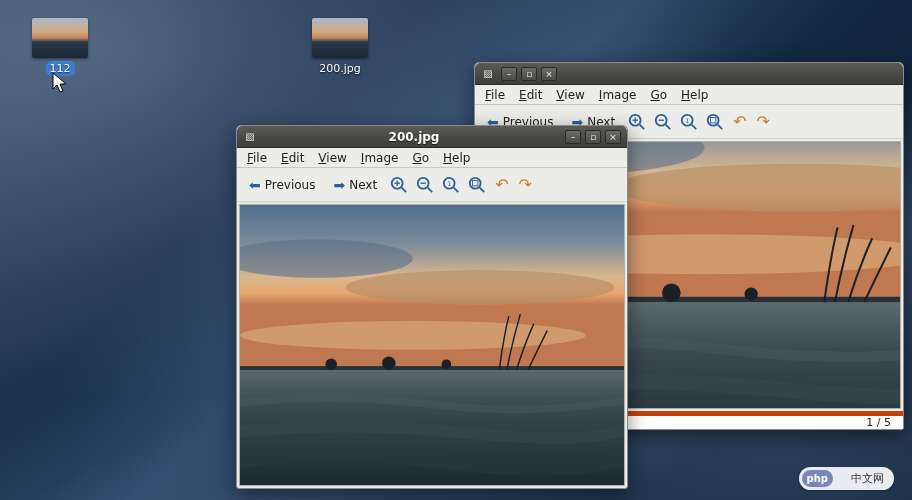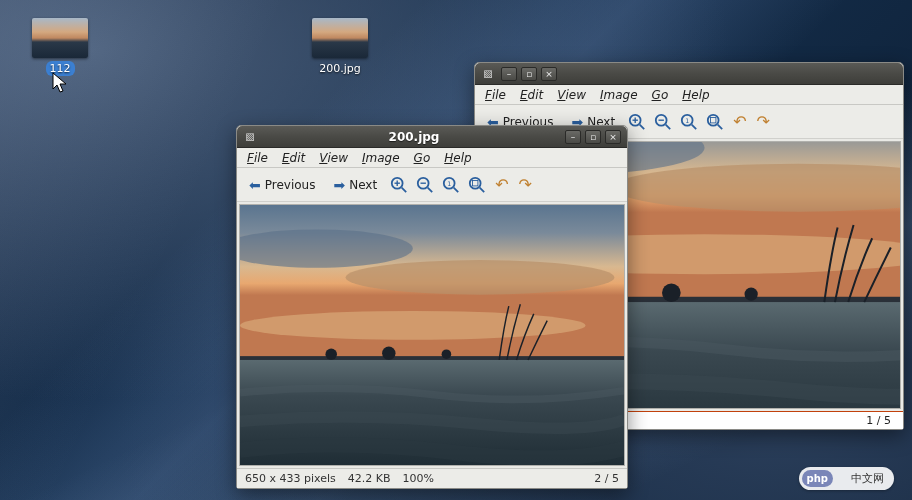--- a/index.html
+++ b/index.html
@@ -106,21 +106,20 @@
     display: flex;
     align-items: center;
     padding: 0 4px;
     gap: 2px;
   }
   .menu-item {
     padding: 2px 6px;
     font-size: 12px;
     color: #222;
     cursor: pointer;
-    font-style: italic;
   }
   .menu-item .ul { text-decoration: underline; }
   .toolbar {
     height: 34px;
     background: #ecece8;
     border-bottom: 1px solid #d0d0cc;
     display: flex;
     align-items: center;
     padding: 0 6px;
     gap: 6px;
@@ -165,21 +164,21 @@
   }
   .counter-bar {
     height: 18px;
     background: #fff;
     display: flex;
     justify-content: flex-end;
     align-items: center;
     padding: 0 12px;
     font-size: 11px;
     color: #222;
-    border-top: 1px solid #c2410c;
+    border-top: 5px solid #c2410c;
   }
   .statusbar {
     height: 20px;
     background: #ecece8;
     border-top: 1px solid #c8c8c4;
     display: flex;
     align-items: center;
     padding: 0 8px;
     font-size: 11px;
     color: #333;
@@ -404,25 +403,18 @@
       <circle cx="95" cy="170" r="6" fill="#1a2028"></circle>
       <circle cx="155" cy="169" r="7" fill="#1a2028"></circle>
       <circle cx="215" cy="170" r="5" fill="#1a2028"></circle>
       <rect x="0" y="176" width="400" height="124" fill="url(#water1)"></rect>
       <path d="M270 176 Q275 140 280 120 M278 176 Q284 145 292 118 M288 176 Q296 150 306 128 M300 176 Q310 155 320 135" stroke="#1a2028" stroke-width="1.5" fill="none"></path>
       <path d="M0 210 Q100 200 200 212 T400 208" stroke="#4a5860" stroke-width="8" fill="none" opacity="0.5"></path>
       <path d="M0 240 Q120 230 240 242 T400 238" stroke="#3a4850" stroke-width="12" fill="none" opacity="0.5"></path>
       <path d="M0 270 Q100 258 220 272 T400 268" stroke="#2a3840" stroke-width="16" fill="none" opacity="0.5"></path>
     </svg>
   </div>
-  <div class="statusbar">
-    <span>650 x 433 pixels</span>
-    <span>42.2 KB</span>
-    <span>100%</span>
-    <span class="sp"></span>
-    <span>2 / 5</span>
-  </div>
 </div>
 
 <div class="badge">
   <span class="logo">php</span>
   <span>中文网</span>
 </div>
 
 </body></html>

